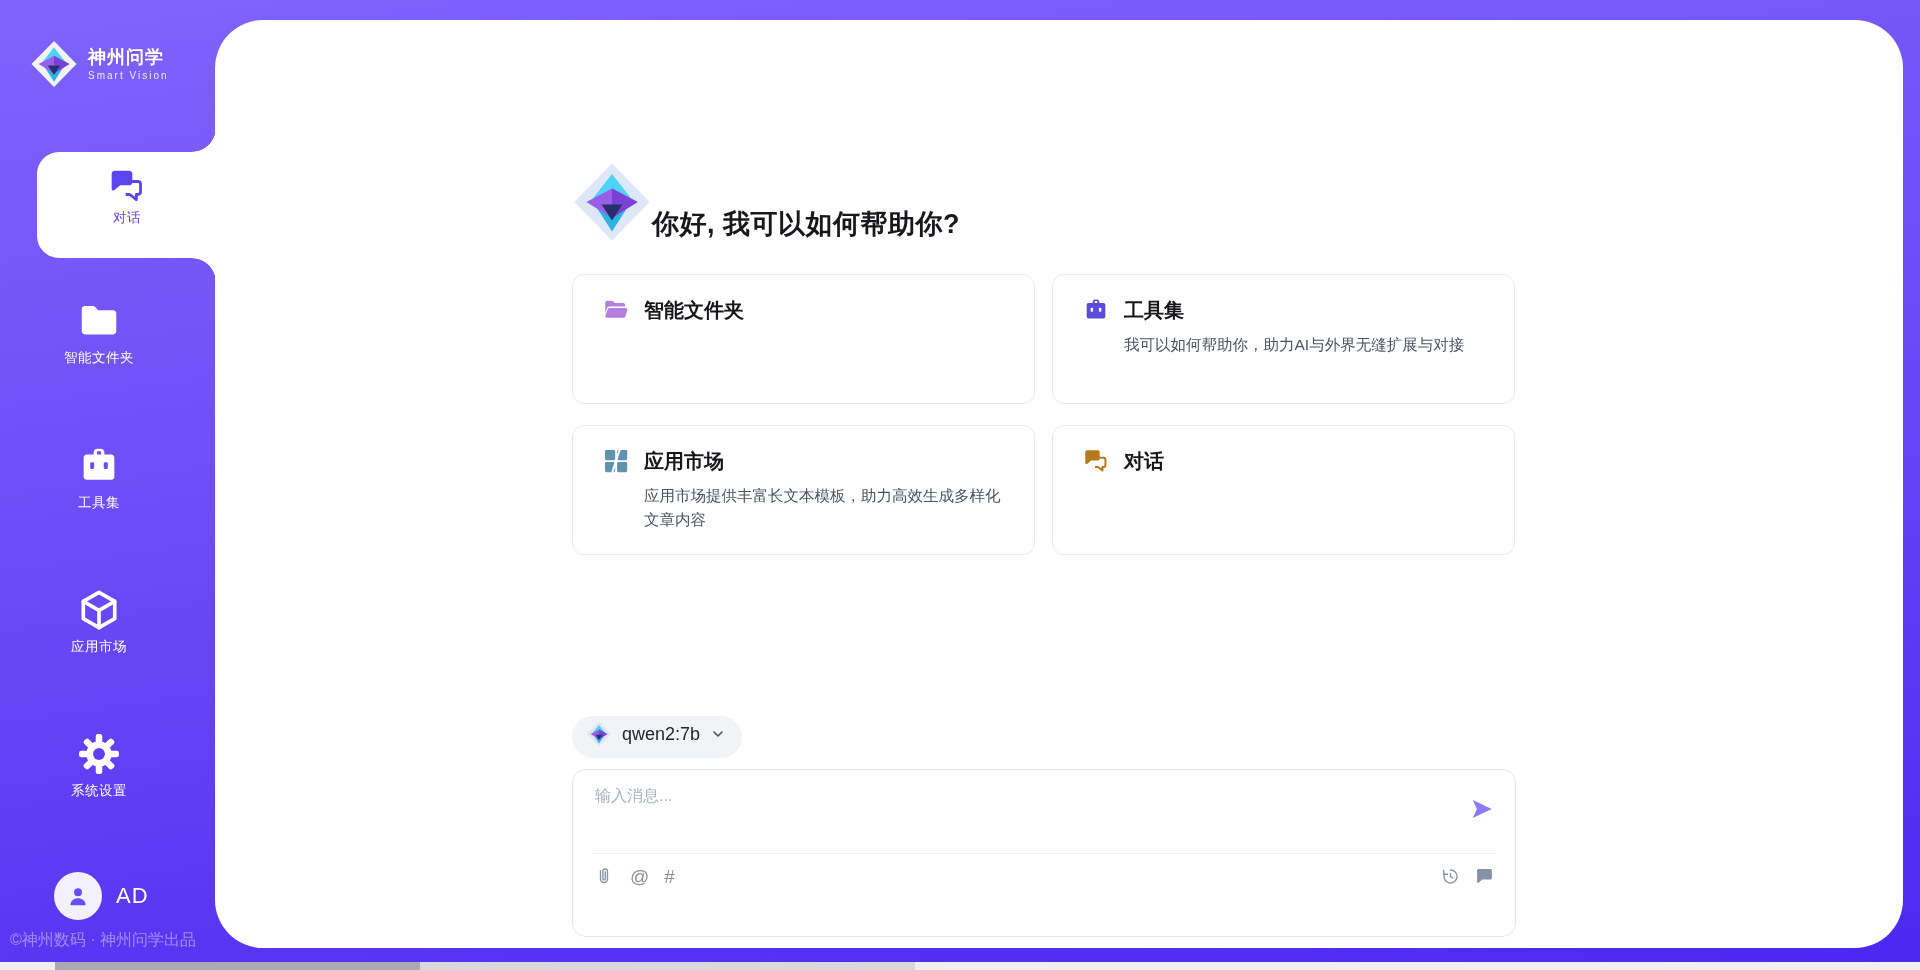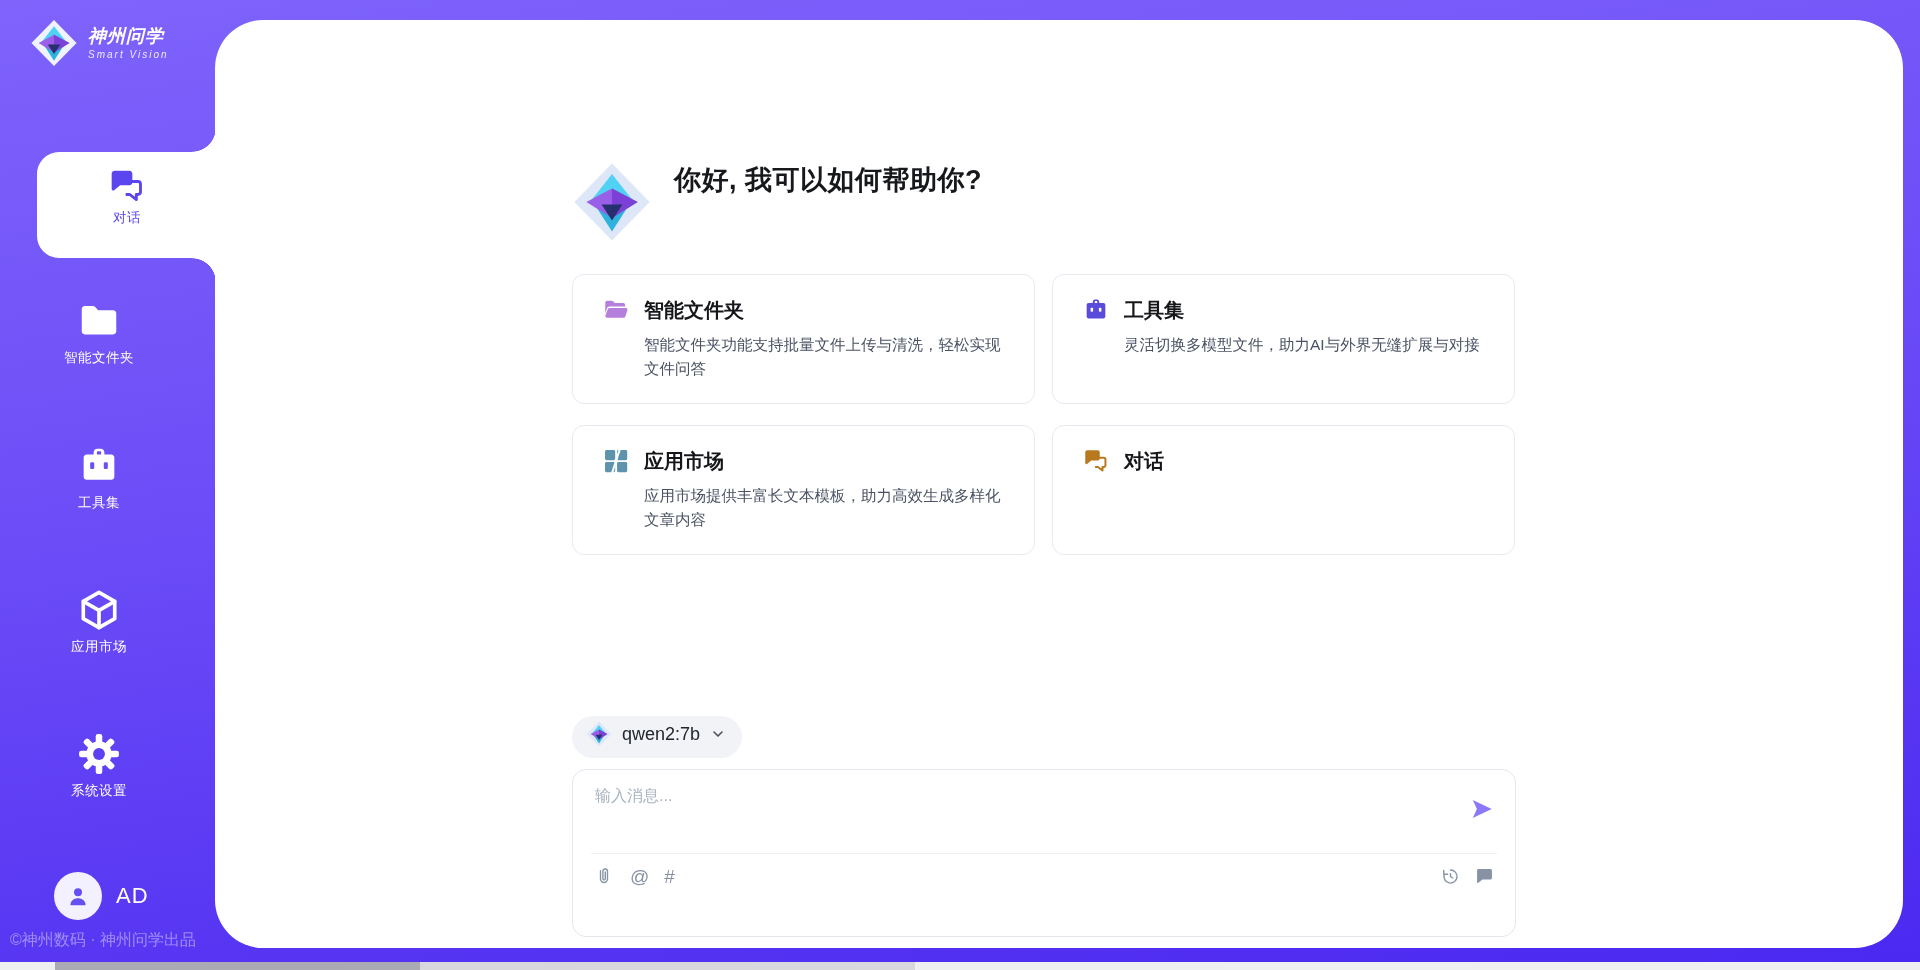--- a/index.html
+++ b/index.html
@@ -5,21 +5,21 @@
   html,body{margin:0;padding:0;}
   body{font-family:"Liberation Sans","DejaVu Sans",sans-serif;}
   .stage{position:relative;width:1920px;height:970px;overflow:hidden;
          background:linear-gradient(172deg,#7f63fb 0%,#6b4cf7 45%,#4b28f0 100%);}
 
   
   .panel{position:absolute;left:215px;top:20px;width:1688px;height:928px;
          background:#ffffff;border-radius:48px;}
 
   
-  .brand{position:absolute;left:30px;top:19px;display:flex;align-items:center;gap:10px;font-style:italic;}
+  .brand{position:absolute;left:30px;top:40px;display:flex;align-items:center;gap:10px;}
   .brand .gem{width:48px;height:48px;}
   .brand-name{color:#fff;font-size:18px;font-weight:bold;letter-spacing:1px;line-height:1.2;}
   .brand-sub{color:#e9ecff;font-size:10px;letter-spacing:2px;margin-top:2px;}
 
   .nav-item{position:absolute;left:0;width:198px;text-align:center;color:#fff;cursor:pointer;}
   .nav-item .nico{width:46px;height:46px;display:block;margin:0 auto;color:#fff;}
   .nav-label{font-size:13.5px;margin-top:5px;letter-spacing:0.5px;}
 
   
   .tab-active{position:absolute;left:37px;top:152px;width:180px;height:106px;
@@ -33,21 +33,21 @@
 
   .user-row{position:absolute;left:54px;top:872px;display:flex;align-items:center;gap:14px;}
   .avatar{width:48px;height:48px;border-radius:50%;background:#f3f1ff;display:flex;
           align-items:center;justify-content:center;cursor:pointer;}
   .avatar svg{width:28px;height:28px;color:#6450f0;}
   .user-name{color:#fff;font-size:22px;letter-spacing:1px;}
   .side-footer{position:absolute;left:10px;top:930px;color:rgba(255,255,255,0.42);font-size:16px;}
 
   
   .content{position:absolute;left:572px;top:20px;width:944px;}
-  .greet{position:absolute;left:0;top:142px;display:flex;align-items:flex-start;gap:22px;}
+  .greet{position:absolute;left:0;top:142px;display:flex;align-items:flex-end;}
   .greet .gem{width:80px;height:80px;}
   .greet-title{font-size:27px;font-weight:bold;color:#17181c;letter-spacing:0.5px;}
 
   .cards{position:absolute;left:0;top:254px;display:grid;
          grid-template-columns:463px 463px;column-gap:17px;row-gap:21px;}
   .card{box-sizing:border-box;width:463px;height:130px;background:#fff;border:1px solid #e7eaf0;
         border-radius:12px;padding:21px 22px 18px 29px;cursor:pointer;}
   .card-head{display:flex;align-items:center;gap:14px;}
   .card-head svg{width:28px;height:28px;flex:0 0 auto;}
   .card-title{font-size:20px;font-weight:bold;color:#15161a;}
@@ -184,33 +184,32 @@
     <div class="cards">
 
       <div class="card">
         <div class="card-head">
           <svg viewBox="0 0 24 24" style="color:#b57fdd;">
             <path fill="currentColor" d="M2.8 5.6c0-.9.7-1.6 1.6-1.6h3.9c.5 0 .9.2 1.2.5L10.9 6h7.3c.9 0 1.6.7 1.6 1.6v1.3H6.4c-1 0-1.8.6-2.1 1.5l-1.5 4.5V5.6z"></path>
             <path fill="currentColor" d="M6.5 10.2h13.9c1 0 1.7 1 1.4 1.9l-1.8 5.5c-.2.7-.8 1.1-1.5 1.1H4.3c-1 0-1.7-1-1.4-1.9l2.1-5.5c.2-.7.8-1.1 1.5-1.1z"></path>
           </svg>
           <div class="card-title">智能文件夹</div>
         </div>
-        <div class="card-desc">智能文件夹功能支持批量文件上传与清洗，轻松实现文件问答</div>
       </div>
 
       <div class="card">
         <div class="card-head">
           <svg viewBox="0 0 24 24" style="color:#5b4bdb;--cut:#ffffff;">
             <path fill="currentColor" d="M9.2 6V4.9C9.2 3.85 10.05 3 11.1 3h1.8c1.05 0 1.9.85 1.9 1.9V6h3.6c.9 0 1.6.7 1.6 1.6v10c0 .9-.7 1.6-1.6 1.6H5.6c-.9 0-1.6-.7-1.6-1.6v-10C4 6.7 4.7 6 5.6 6h3.6zm1.7-1.2V6h2.2V4.8c0-.3-.2-.5-.5-.5h-1.2c-.3 0-.5.2-.5.5z"></path>
             <rect x="7.4" y="10" width="2.1" height="3.6" rx="0.7" fill="var(--cut)"></rect>
             <rect x="14.5" y="10" width="2.1" height="3.6" rx="0.7" fill="var(--cut)"></rect>
           </svg>
           <div class="card-title">工具集</div>
         </div>
-        <div class="card-desc">灵活切换多模型文件，助力AI与外界无缝扩展与对接</div>
+        <div class="card-desc">我可以如何帮助你，助力AI与外界无缝扩展与对接</div>
       </div>
 
       <div class="card">
         <div class="card-head">
           <svg viewBox="0 0 24 24" style="color:#5d93ad;">
             <g fill="currentColor">
               <rect x="2.6" y="2.6" width="8.7" height="8.7" rx="1.2"></rect>
               <rect x="12.9" y="2.6" width="8.7" height="8.7" rx="1.2"></rect>
               <rect x="2.6" y="12.9" width="8.7" height="8.7" rx="1.2"></rect>
               <rect x="12.9" y="12.9" width="8.7" height="8.7" rx="1.2"></rect>

